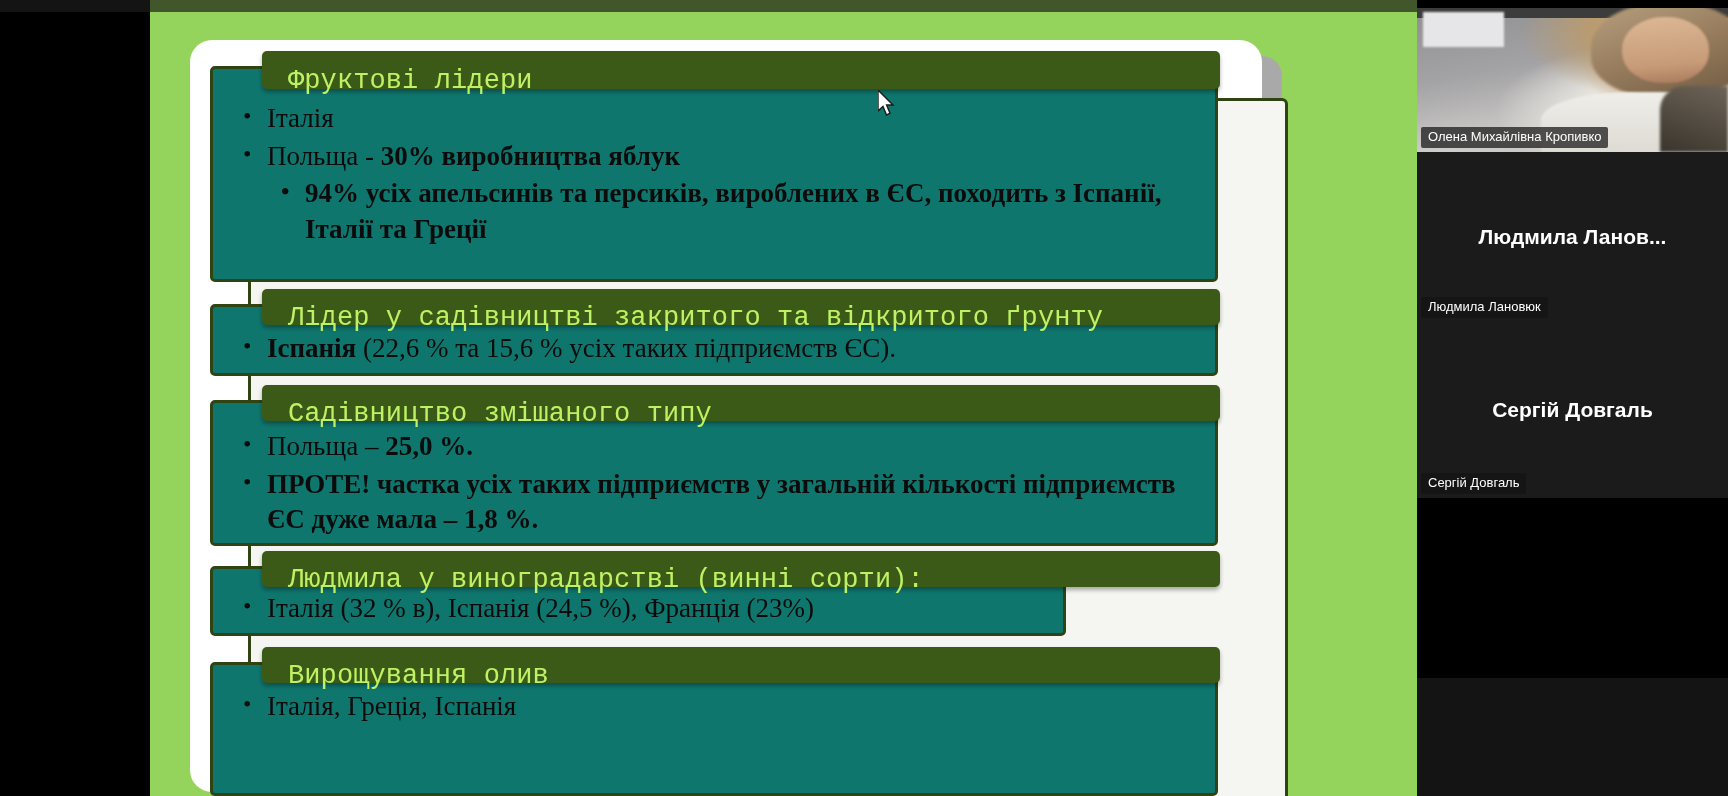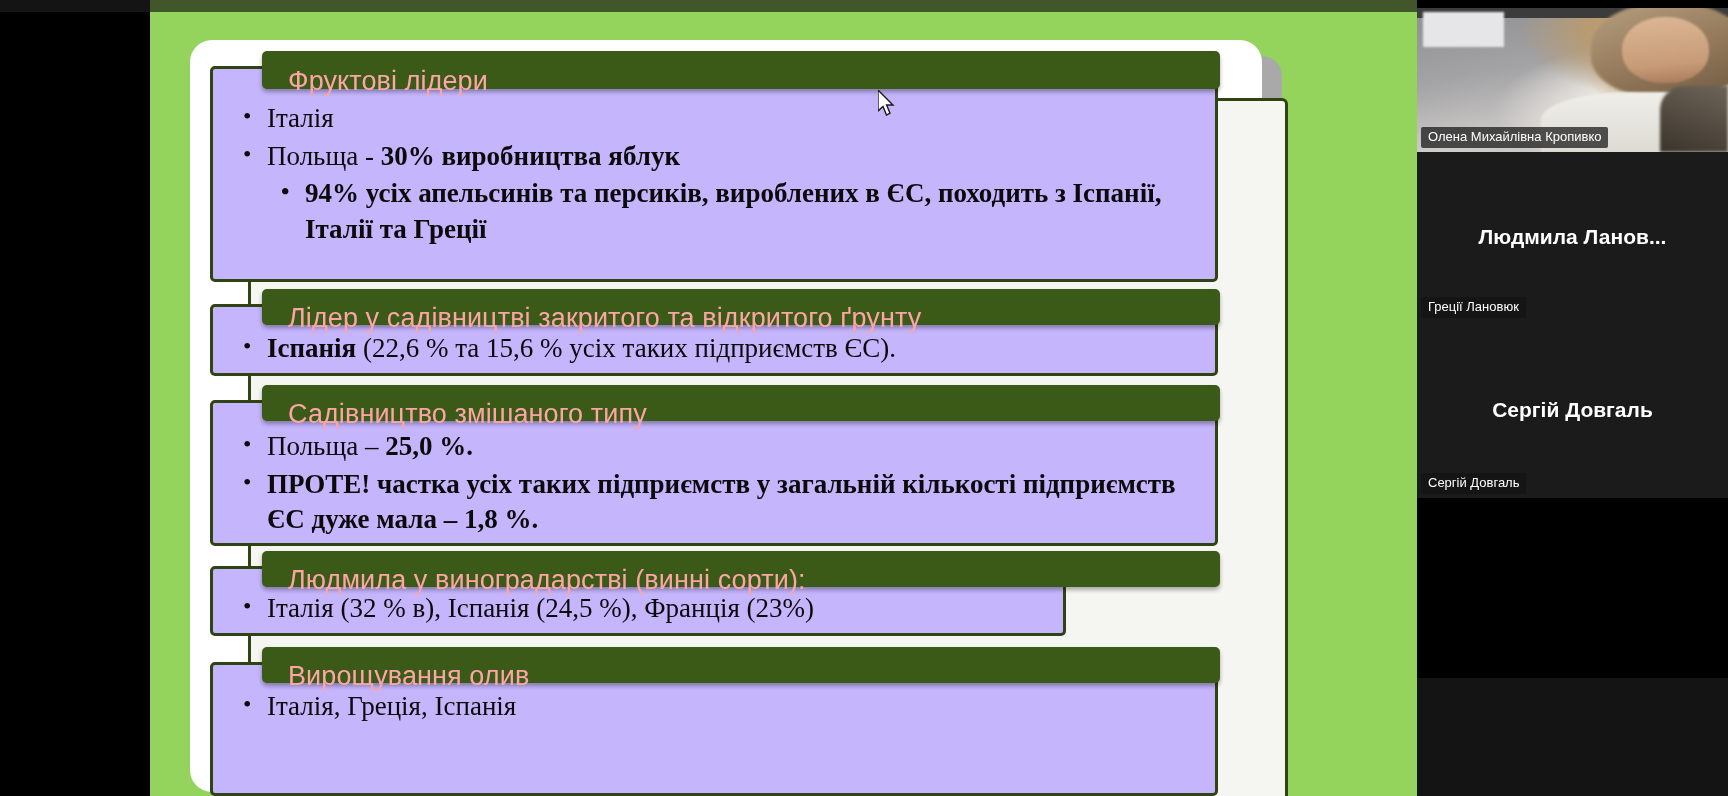--- a/index.html
+++ b/index.html
@@ -81,32 +81,32 @@
   .band {
     position: absolute;
     background: #3b5a18;
     border-radius: 5px;
     box-shadow: 0 3px 4px rgba(0,0,0,0.32);
     display: flex;
     align-items: center;
     padding-left: 26px;
   }
   .band-label {
-    color: #fca5a5;
-    font-family: Liberation Sans, sans-serif;
+    color: #bef264;
+    font-family: Liberation Mono, monospace;
     font-size: 27px;
     line-height: 1;
     letter-spacing: 0.1px;
     white-space: nowrap;
     margin-top: 23px;
   }
 
   .body-panel {
     position: absolute;
-    background: #c4b5fd;
+    background: #0f766e;
     border: 3px solid #2f4412;
     border-radius: 5px;
     padding: 10px 18px 10px 20px;
   }
 
   ul.bullets { list-style: none; }
   ul.bullets li {
     position: relative;
     font-family: "Liberation Serif", serif;
     font-size: 27px;
@@ -402,21 +402,21 @@
         <div class="cam1-hair"></div>
         <div class="cam1-face"></div>
         <div class="cam1-shoulder"></div>
         <div class="cam1-dark"></div>
       </div>
       <div class="tile-name">Олена Михайлівна Кропивко</div>
     </div>
 
     <div class="tile" style="top:144px; height:170px;">
       <div class="tile-bigname">Людмила  Ланов...</div>
-      <div class="tile-name">Греції Лановюк</div>
+      <div class="tile-name">Людмила Лановюк</div>
     </div>
 
     <div class="tile" style="top:314px; height:176px;">
       <div class="tile-bigname">Сергій Довгаль</div>
       <div class="tile-name">Сергій Довгаль</div>
     </div>
 
 
     <div class="tile" style="top:670px; height:126px; background:#141414;"></div>
 

